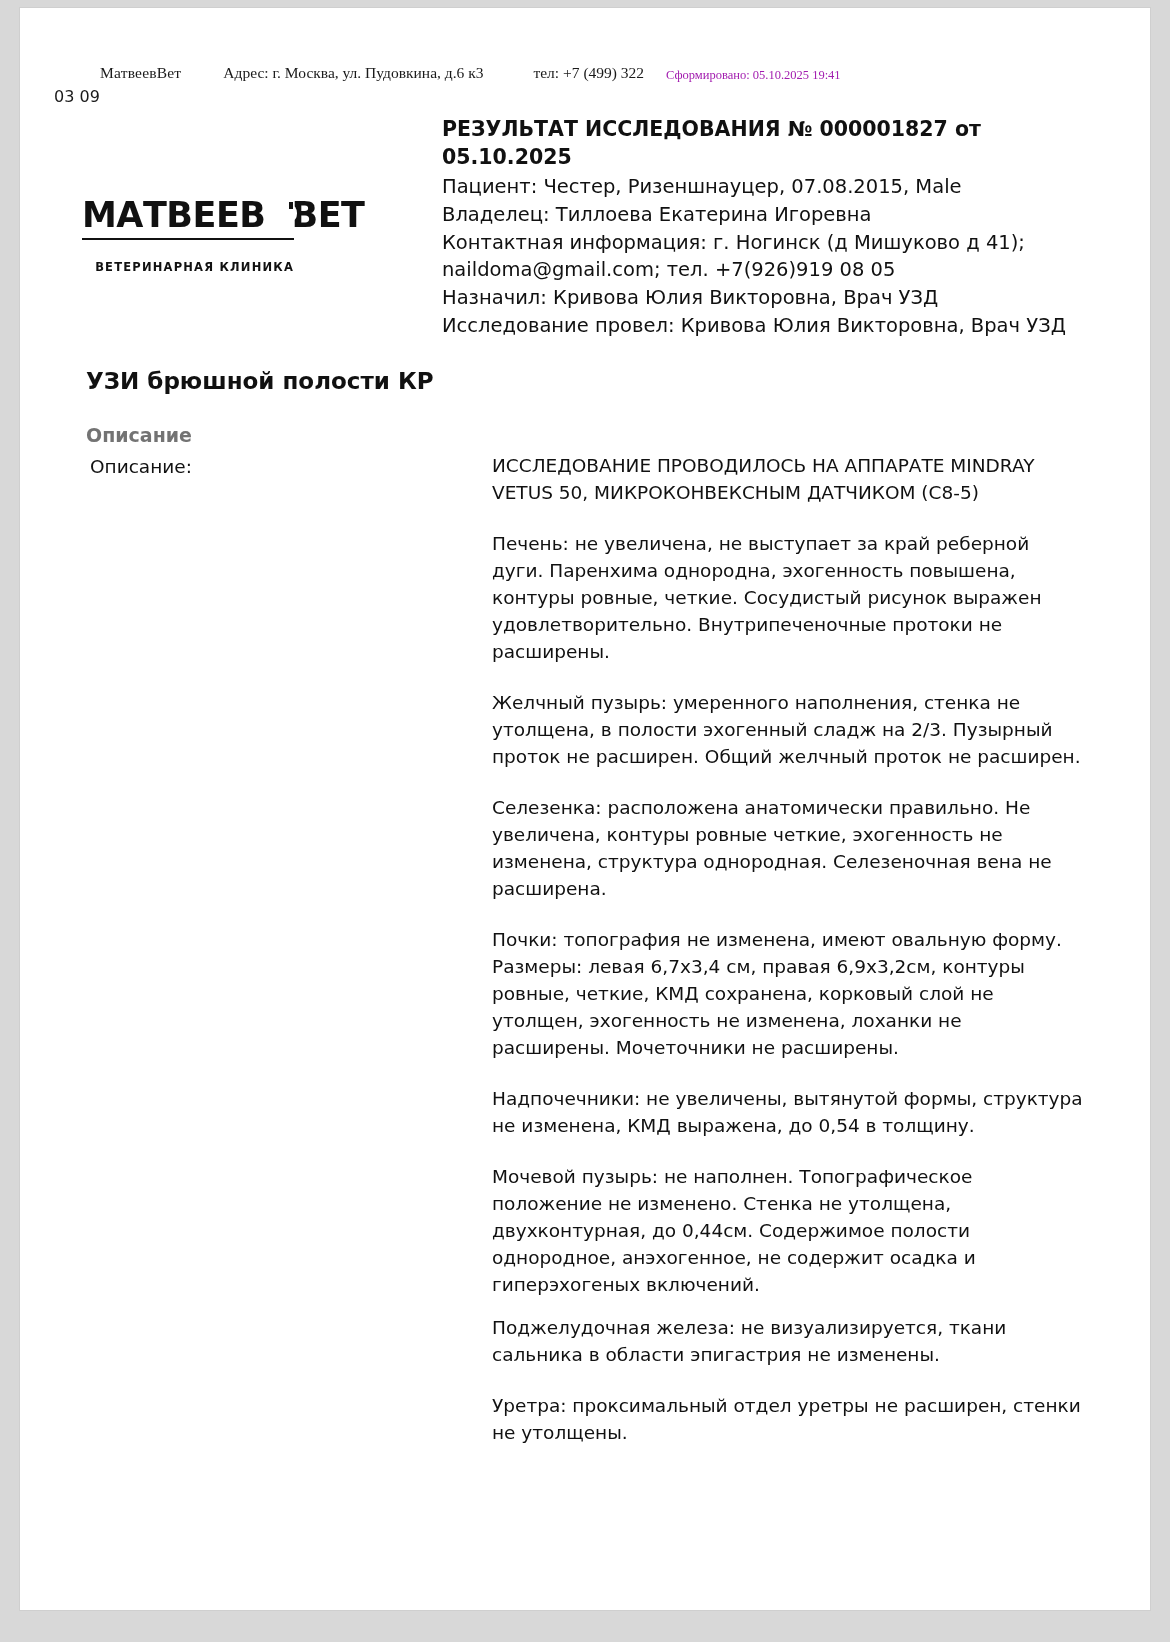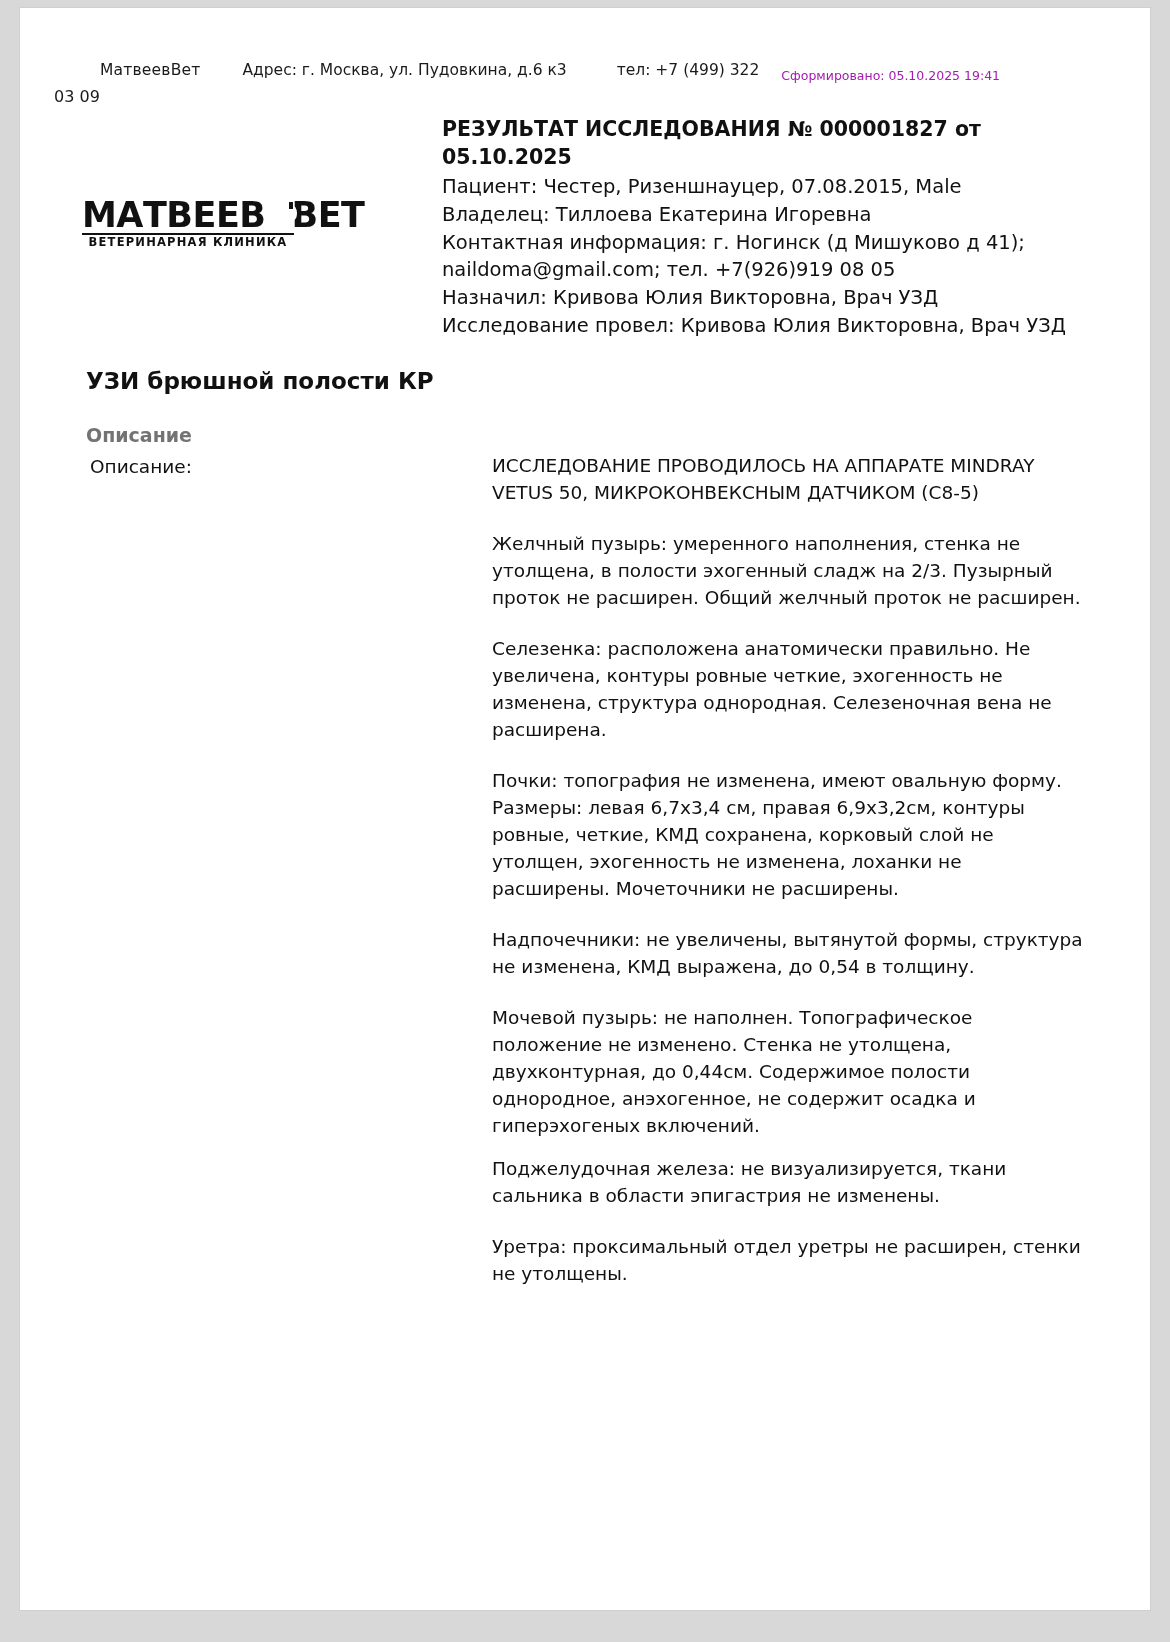--- a/index.html
+++ b/index.html
@@ -28,24 +28,25 @@
   .header-strip {
     position: relative;
     padding: 52px 34px 0 34px;
     font-size: 15.5px;
     color: #1a1a1a;
     line-height: 1.35;
     min-height: 44px;
   }
   .header-line {
     display: flex;
-    align-items: flex-start;
+    align-items: flex-end;
     justify-content: flex-start;
     gap: 0;
     white-space: nowrap;
+    font-family: Liberation Serif, serif;
   }
   .h-clinic {
     margin-left: 46px;
     letter-spacing: 0.2px;
   }
   .h-address {
     margin-left: 42px;
   }
   .h-phone {
     margin-left: 50px;
@@ -109,28 +110,29 @@
   .logo-mark::after {
     content: "";
     position: absolute;
     left: 11px;
     top: 2px;
     width: 4px;
     height: 7px;
     background: #111111;
   }
   .logo-sub {
+    margin-top: 5px;
     font-size: 11.5px;
     font-weight: bold;
     letter-spacing: 1.2px;
     color: #111111;
     border-top: 2px solid #111111;
-    padding-top: 0;
+    padding-top: 20px;
     width: 212px;
-    text-align: center;
+    text-align: right;
   }
 
   
   .doc-head {
     position: absolute;
     left: 422px;
     top: 108px;
     width: 650px;
     font-size: 19.5px;
     line-height: 1.42;
@@ -222,20 +224,21 @@
   </div>
 
   <div class="study-name">УЗИ брюшной полости КР</div>
 
   <div class="section-title">Описание</div>
 
   <div class="field-label">Описание:</div>
 
   <div class="body-col">
     <p>ИССЛЕДОВАНИЕ ПРОВОДИЛОСЬ НА АППАРАТЕ MINDRAY VETUS 50, МИКРОКОНВЕКСНЫМ ДАТЧИКОМ (C8-5)</p>
+    <p>Печень: не увеличена, не выступает за край реберной дуги. Паренхима однородна, эхогенность повышена, контуры ровные, четкие. Сосудистый рисунок выражен удовлетворительно. Внутрипеченочные протоки не расширены.</p>
     <p>Желчный пузырь: умеренного наполнения, стенка не утолщена, в полости эхогенный сладж на 2/3. Пузырный проток не расширен. Общий желчный проток не расширен.</p>
     <p>Селезенка: расположена анатомически правильно. Не увеличена, контуры ровные четкие, эхогенность не изменена, структура однородная. Селезеночная вена не расширена.</p>
     <p>Почки: топография не изменена, имеют овальную форму. Размеры: левая 6,7х3,4 см, правая 6,9х3,2см, контуры ровные, четкие, КМД сохранена, корковый слой не утолщен, эхогенность не изменена, лоханки не расширены. Мочеточники не расширены.</p>
     <p>Надпочечники: не увеличены, вытянутой формы, структура не изменена, КМД выражена, до 0,54 в толщину.</p>
     <p class="tight">Мочевой пузырь: не наполнен. Топографическое положение не изменено. Стенка не утолщена, двухконтурная, до 0,44см. Содержимое полости однородное, анэхогенное, не содержит осадка и гиперэхогеных включений.</p>
     <p>Поджелудочная железа: не визуализируется, ткани сальника в области эпигастрия не изменены.</p>
     <p>Уретра: проксимальный отдел уретры не расширен, стенки не утолщены.</p>
   </div>
 
 </div>

